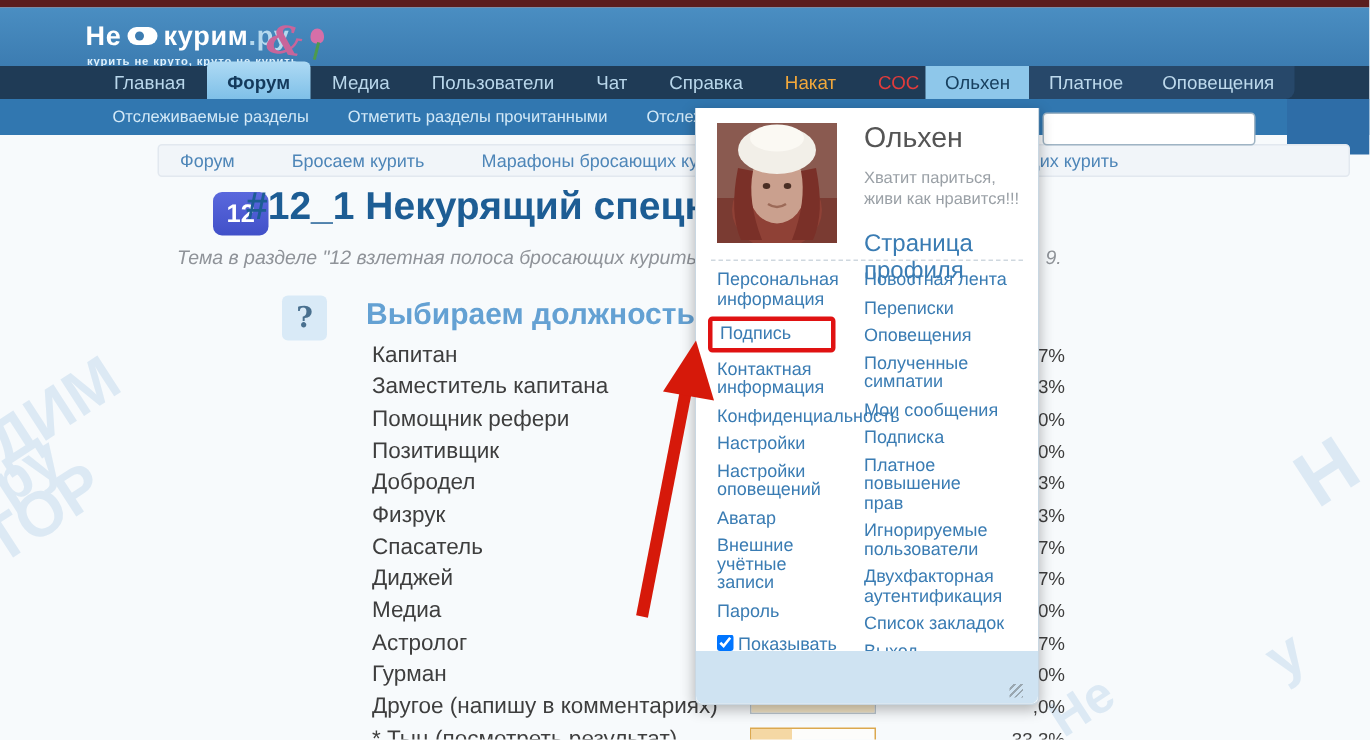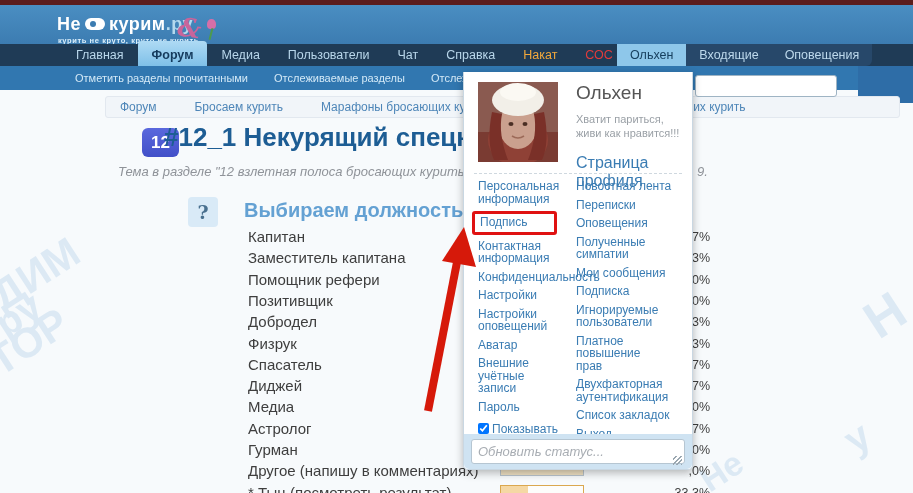--- a/index.html
+++ b/index.html
@@ -126,29 +126,29 @@
       <div class="nav-item active">Форум</div>
       <div class="nav-item" style="color: rgb(185, 215, 235);">Медиа</div>
       <div class="nav-item" style="color: rgb(185, 215, 235);">Пользователи</div>
       <div class="nav-item" style="color: rgb(185, 215, 235);">Чат</div>
       <div class="nav-item" style="color: rgb(185, 215, 235); text-align: center;">Справка</div>
       <div class="nav-item" style="color: rgb(242, 168, 59);">Накат</div>
       <div class="nav-item" style="color: rgb(226, 59, 59);">СОС</div>
     </div>
   <div class="user-tabs" id="user-tabs">
       <div class="user-tab active">Ольхен</div>
-      <div class="user-tab">Входящие</div>
+      <div class="user-tab">Платное</div>
       <div class="user-tab">Оповещения</div>
     </div>
 </div>
 
 <div class="abs subnav">
   <div class="subnav-items" id="subnav-items">
+      <div class="subnav-item">Отслеживаемые разделы</div>
       <div class="subnav-item">Отметить разделы прочитанными</div>
-      <div class="subnav-item">Отслеживаемые разделы</div>
       <div class="subnav-item">Отслеживаемые темы</div>
       <div class="subnav-item">Но</div>
     </div>
 </div>
 <div class="abs tr-corner"></div>
 <input class="abs search-box" placeholder="" style="">
 
 <div id="watermarks">
     <span class="wm" style="left: 530px; top: 215px; font-size: 46px;">ИМ.Р</span>
     <span class="wm" style="left: 585px; top: 330px; font-size: 38px;">Не</span>
@@ -218,32 +218,31 @@
 информация</div><div class="dd-item">Конфиденциальность</div><div class="dd-item">Настройки</div><div class="dd-item">Настройки
 оповещений</div><div class="dd-item">Аватар</div><div class="dd-item">Внешние учётные
 записи</div><div class="dd-item">Пароль</div><div class="dd-online"><input type="checkbox" checked="" style=""><span>Показывать онлайн-статус</span></div></div>
   <div class="dd-col-right" id="dd-right">
       <div class="dd-item">Новостная лента</div>
       <div class="dd-item">Переписки</div>
       <div class="dd-item">Оповещения</div>
       <div class="dd-item">Полученные симпатии</div>
       <div class="dd-item">Мои сообщения</div>
       <div class="dd-item">Подписка</div>
+      <div class="dd-item">Платное повышение
+прав</div>
       <div class="dd-item">Игнорируемые
 пользователи</div>
-      <div class="dd-item">Платное повышение
-прав</div>
       <div class="dd-item">Двухфакторная
 аутентификация</div>
       <div class="dd-item">Список закладок</div>
       <div class="dd-item">Выход</div>
     </div>
 
   <div class="dd-footer">
-    <textarea class="dd-statusbox" placeholder="Обновить статус..." style=""></textarea>
     <div class="dd-resize"></div>
   </div>
 </div>
 
 <svg class="abs anno-arrow" viewBox="0 0 110 215">
   <line x1="38" y1="196" x2="68" y2="42" stroke="#d6190a" stroke-width="8"></line>
   <polygon points="74,12 52,46 86,52" fill="#d6190a"></polygon>
 </svg>
 
 </body></html>

